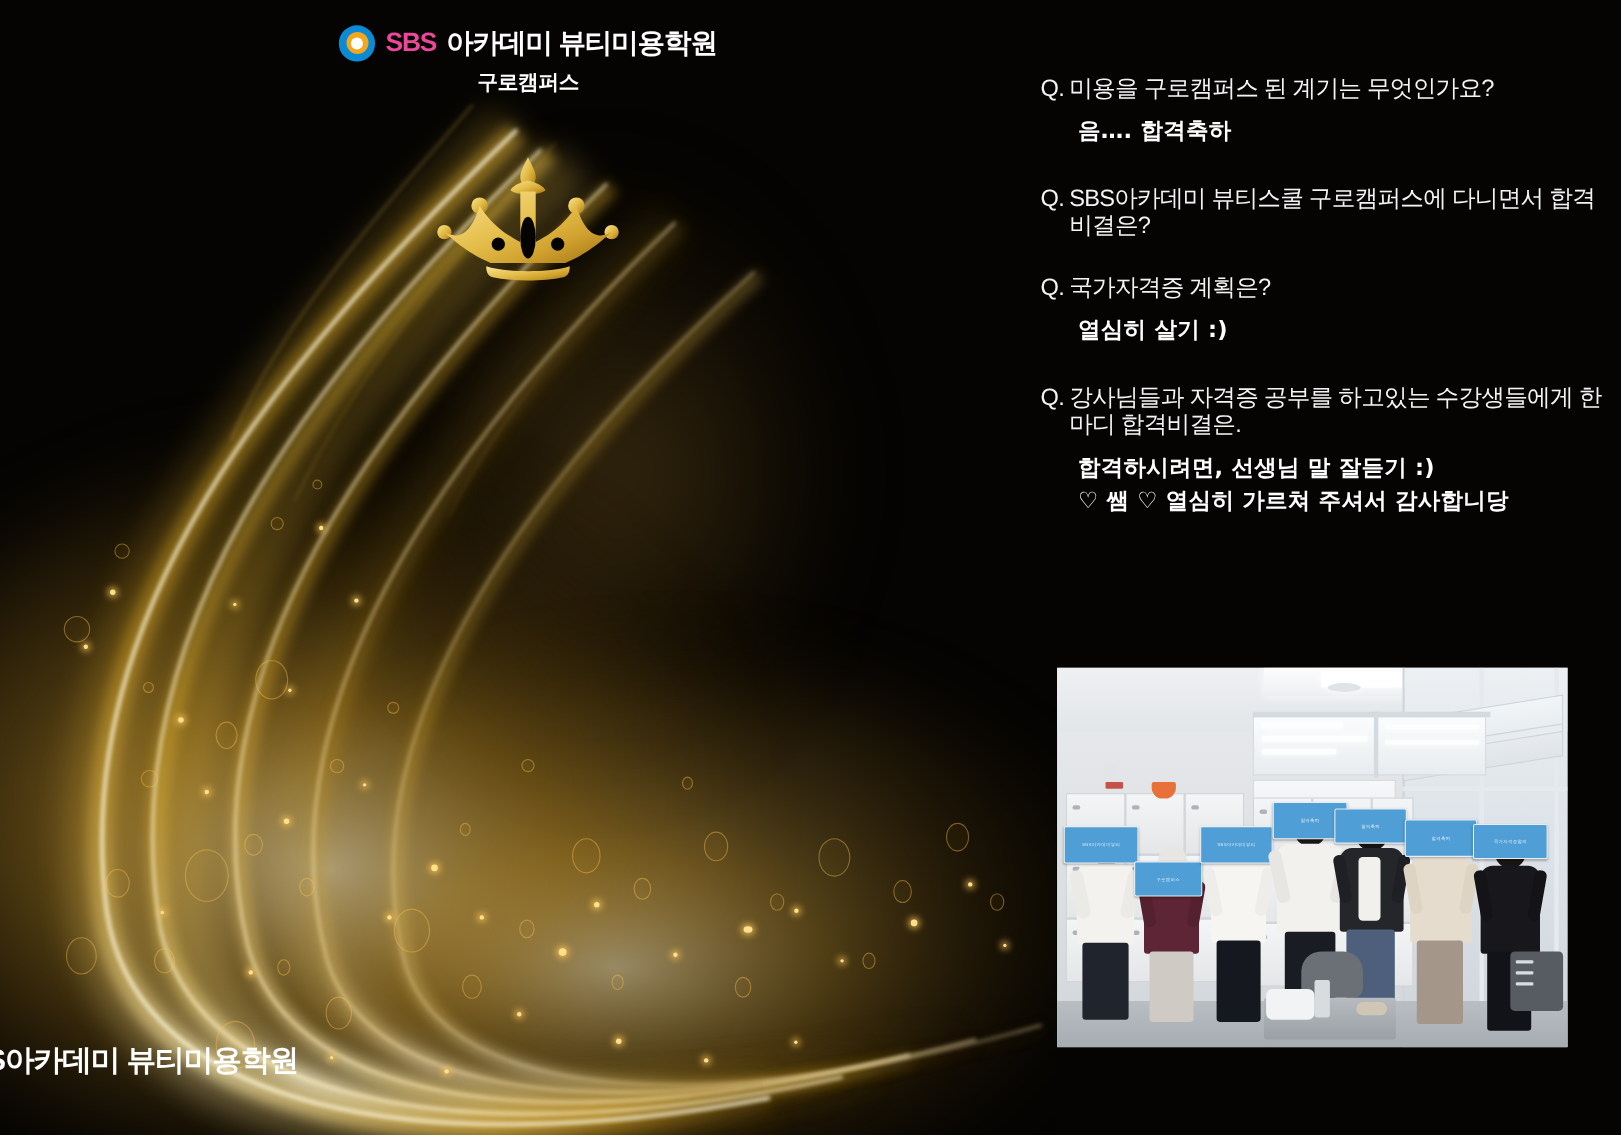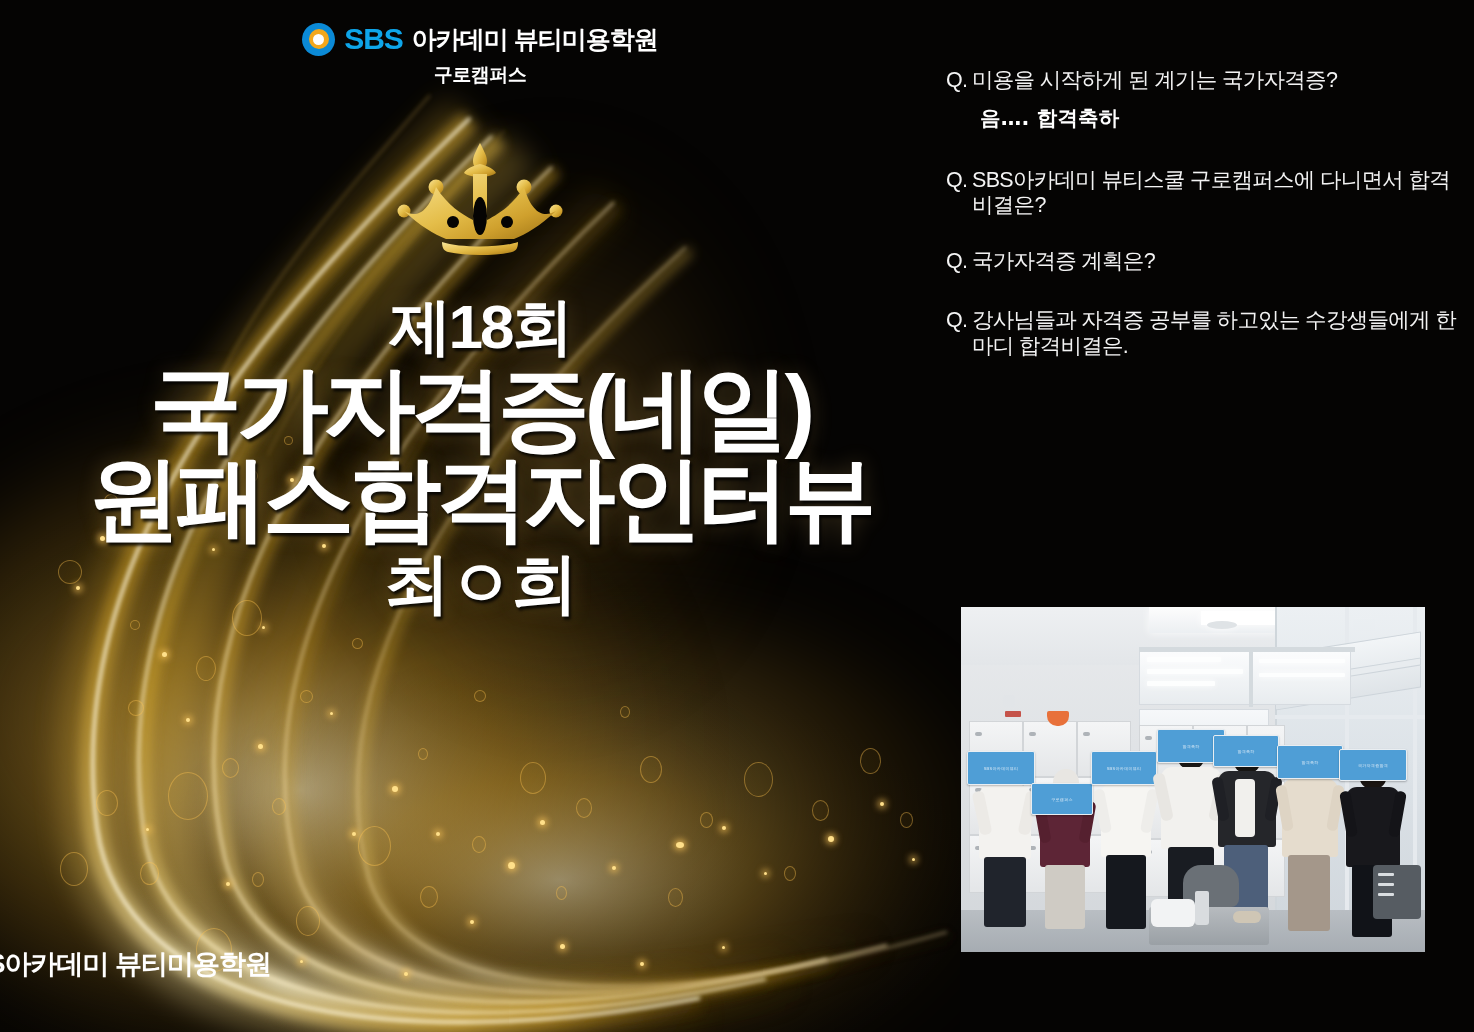--- a/index.html
+++ b/index.html
@@ -94,22 +94,22 @@
   .sbs-mark .inner-ring{
     width:20px;height:20px;border-radius:50%;
     background:#f4a71b;
     display:flex;align-items:center;justify-content:center;
   }
   .sbs-mark .core{
     width:11px;height:11px;border-radius:50%;
     background:#fdfdfd;
   }
   .sbs-word{
-    color:#0ea5e9;
-    font-size:30px;
+    color:#ec4899;
+    font-size:24px;
     font-weight:bold;
     letter-spacing:-1px;
     line-height:1;
   }
   .logo-ko{
     color:#ffffff;
     font-size:25px;
     font-weight:bold;
     letter-spacing:-1px;
     line-height:1;
@@ -543,58 +543,55 @@
 
       <path d="M52 102 C 70 108, 110 108, 128 102 C 128 108, 126 111, 122 112
                C 104 116, 76 116, 58 112 C 54 111, 52 108, 52 102 Z" fill="url(#crownGold)"></path>
 
       <ellipse cx="90" cy="76" rx="7" ry="19" fill="#050403"></ellipse>
       <circle cx="63" cy="82" r="6" fill="#050403"></circle>
       <circle cx="117" cy="82" r="6" fill="#050403"></circle>
     </svg>
   </div>
 
-  <div class="title-block">
-    <div class="t-line t-no">제18회</div>
-    <div class="t-line t-main1">국가자격증(네일)</div>
-    <div class="t-line t-main2">원패스합격자인터뷰</div>
-    <div class="t-line t-name">최ㅇ희</div>
-  </div>
 
   <div class="watermark">SBS아카데미 뷰티미용학원</div>
 
   <div class="qa-panel">
 
     <div class="qa-item i1">
       <div class="qa-q">
         <span class="qa-qmark">Q.</span>
-        <span class="qa-qtext">미용을 시작하게 된 계기는 국가자격증?</span>
+        <span class="qa-qtext">미용을 구로캠퍼스 된 계기는 무엇인가요?</span>
       </div>
       <div class="qa-a">음…. 합격축하</div>
     </div>
 
     <div class="qa-item i2">
       <div class="qa-q">
         <span class="qa-qmark">Q.</span>
         <span class="qa-qtext">SBS아카데미 뷰티스쿨 구로캠퍼스에 다니면서 합격비결은?</span>
       </div>
     </div>
 
     <div class="qa-item i3">
       <div class="qa-q">
         <span class="qa-qmark">Q.</span>
         <span class="qa-qtext">국가자격증 계획은?</span>
       </div>
+      <div class="qa-a">열심히 살기 :)</div>
     </div>
 
     <div class="qa-item">
       <div class="qa-q">
         <span class="qa-qmark">Q.</span>
         <span class="qa-qtext">강사님들과 자격증 공부를 하고있는 수강생들에게 한마디 합격비결은.</span>
       </div>
+      <div class="qa-a">합격하시려면, 선생님 말 잘듣기 :)
+♡ 쌤 ♡  열심히 가르쳐 주셔서 감사합니당</div>
     </div>
 
   </div>
 
   <div class="photo">
     <div class="photo-inner">
 
       <div class="wall"></div>
       <div class="ceiling"></div>
 

